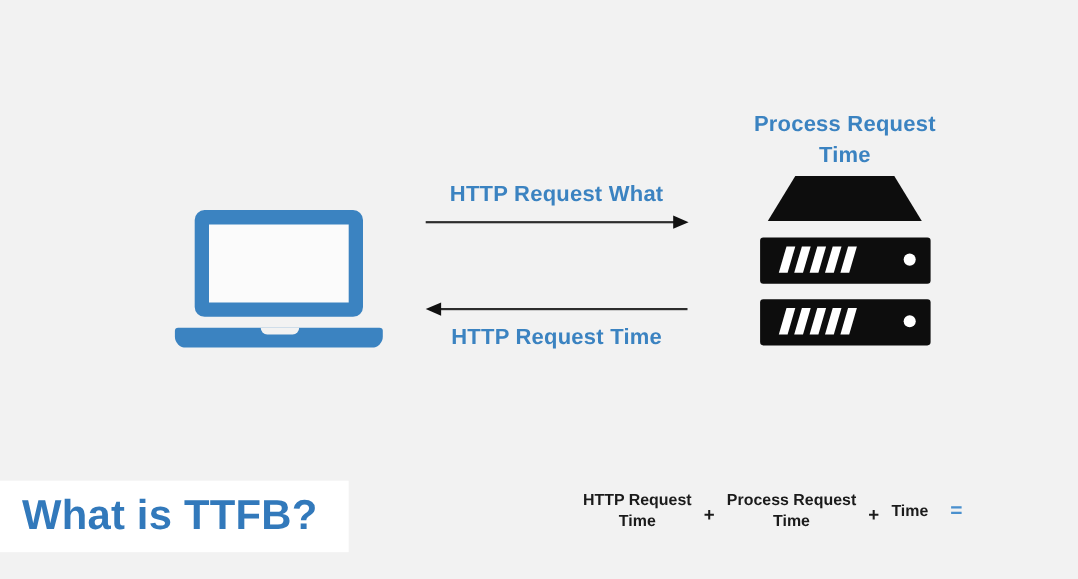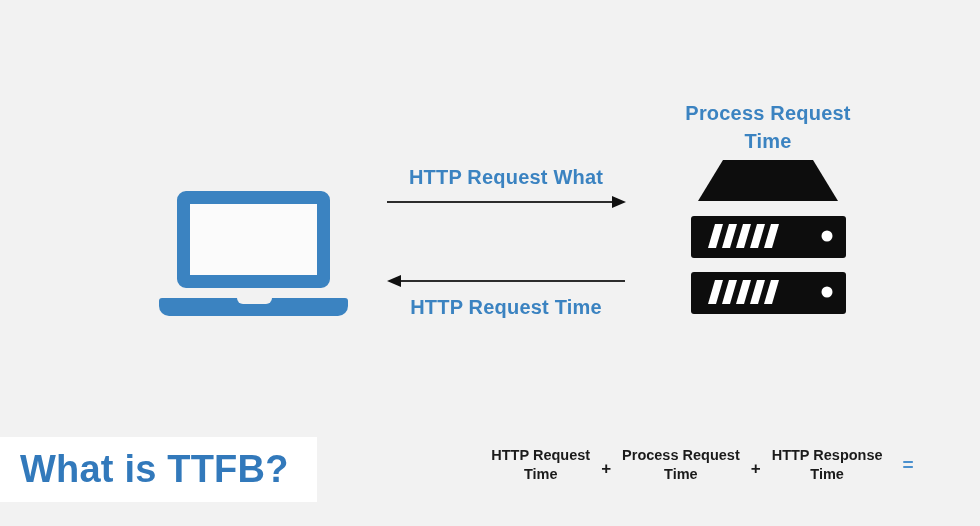--- a/index.html
+++ b/index.html
@@ -172,19 +172,18 @@
       <div>HTTP Request</div>
       <div>Time</div>
     </div>
     <div class="plus">+</div>
     <div class="term">
       <div>Process Request</div>
       <div>Time</div>
     </div>
     <div class="plus">+</div>
     <div class="term">
-      <div>HTTP Response</div>
       <div>Time</div>
     </div>
     <div class="equals">=</div>
   </div>
 
 </div>
 
 </body></html>

